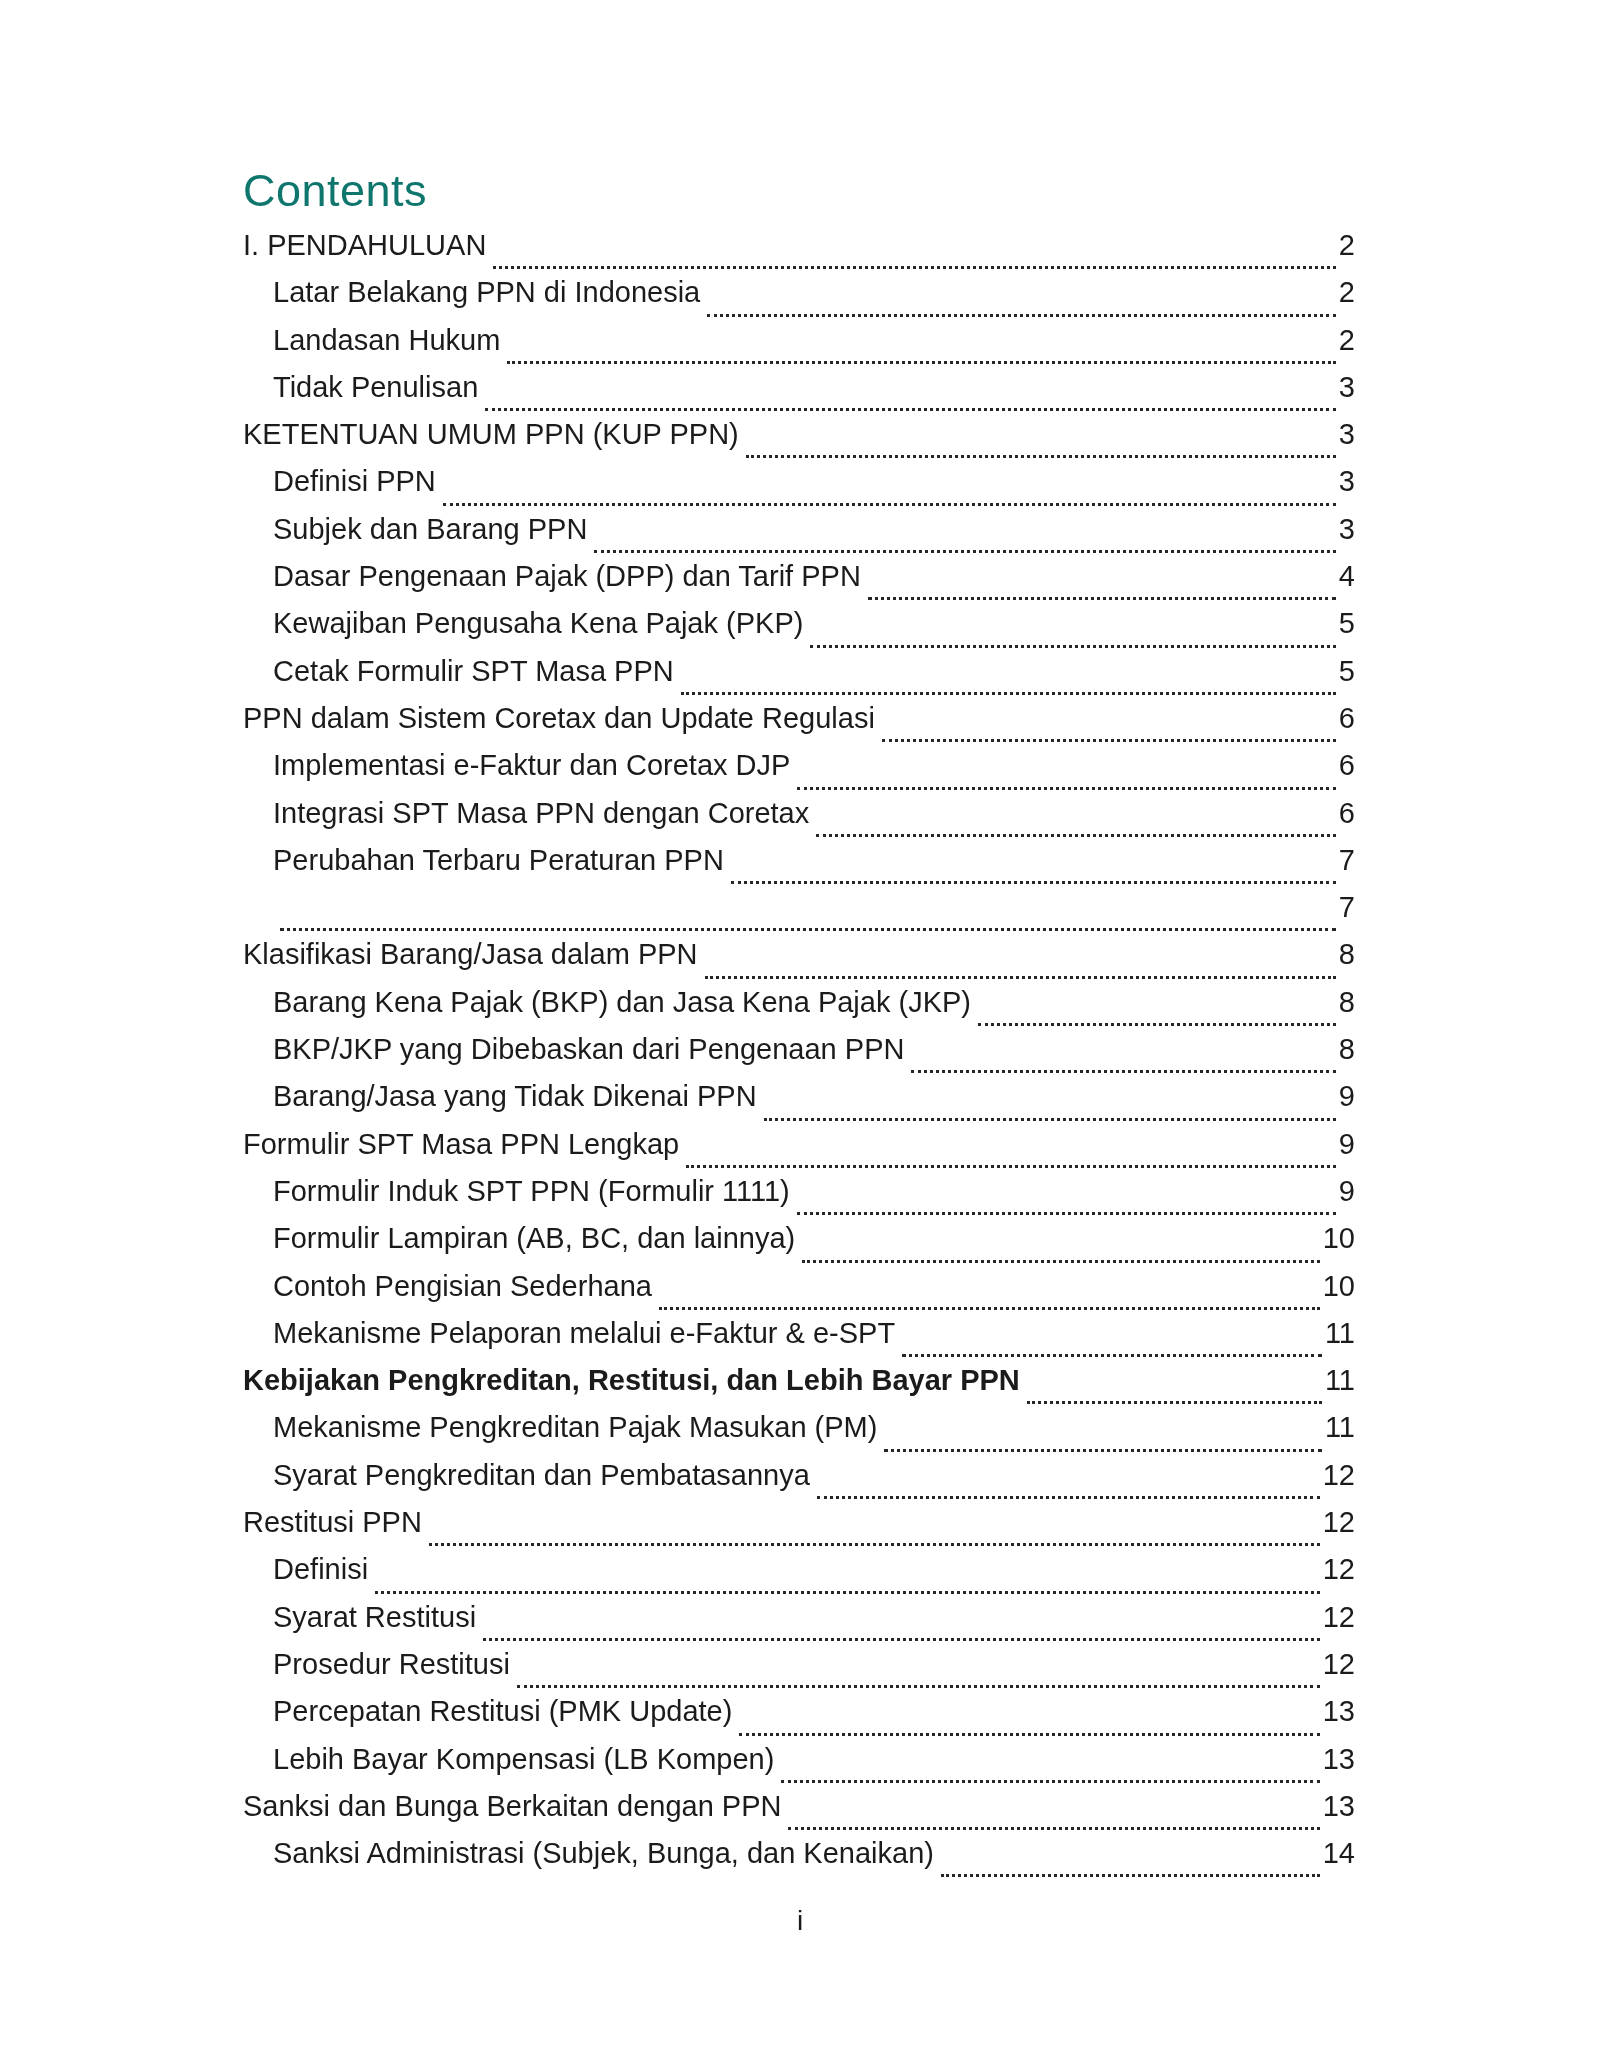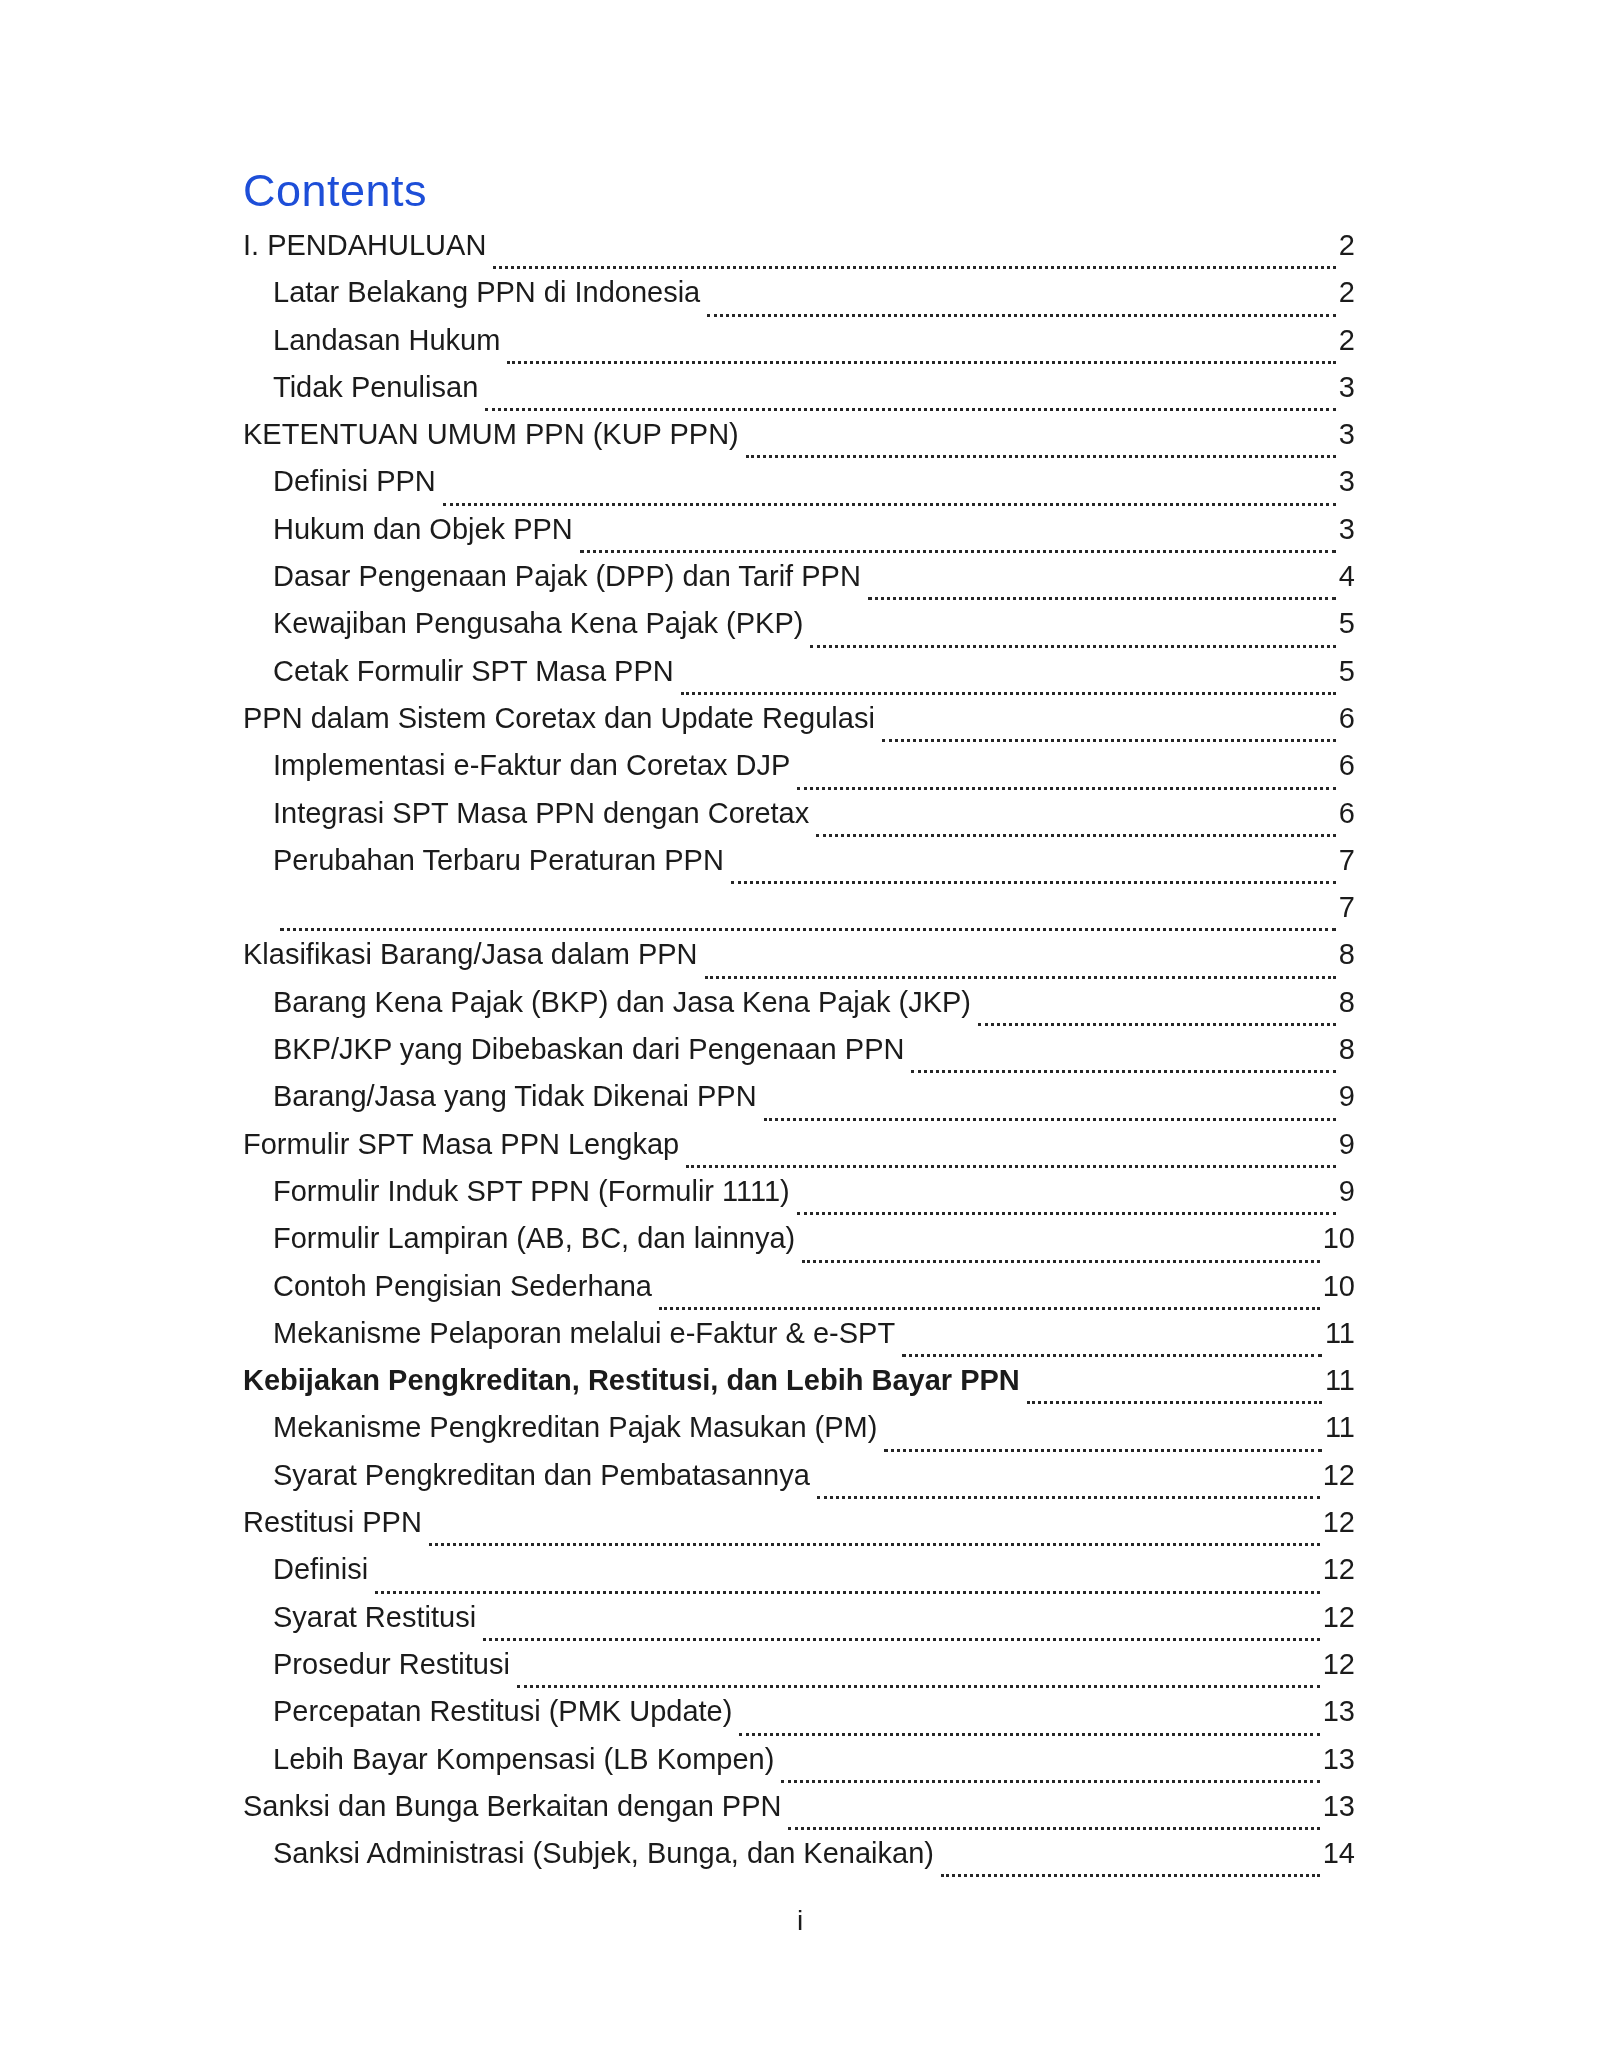--- a/index.html
+++ b/index.html
@@ -73,21 +73,21 @@
     text-align: center;
     font-size: 28px;
     line-height: 40px;
   }
 </style>
 </head>
 <body style="color: rgb(27, 27, 27);">
 
 <div class="page">
 
-  <div class="toc-heading" style="color: #1d4ed8;">Contents</div>
+  <div class="toc-heading" style="color: #0f766e;">Contents</div>
 
   <div class="toc" id="toc-list">
       <div class="toc-row level-1">
     <span class="toc-label">I. PENDAHULUAN</span>
     <span class="leader"></span>
     <span class="pagenum">2</span>
   </div>
       <div class="toc-row level-2">
     <span class="toc-label">Latar Belakang PPN di Indonesia</span>
     <span class="leader"></span>
@@ -107,21 +107,21 @@
     <span class="toc-label">KETENTUAN UMUM PPN (KUP PPN)</span>
     <span class="leader"></span>
     <span class="pagenum">3</span>
   </div>
       <div class="toc-row level-2">
     <span class="toc-label">Definisi PPN</span>
     <span class="leader"></span>
     <span class="pagenum">3</span>
   </div>
       <div class="toc-row level-2">
-    <span class="toc-label">Hukum dan Objek PPN</span>
+    <span class="toc-label">Subjek dan Barang PPN</span>
     <span class="leader"></span>
     <span class="pagenum">3</span>
   </div>
       <div class="toc-row level-2">
     <span class="toc-label">Dasar Pengenaan Pajak (DPP) dan Tarif PPN</span>
     <span class="leader"></span>
     <span class="pagenum">4</span>
   </div>
       <div class="toc-row level-2">
     <span class="toc-label">Kewajiban Pengusaha Kena Pajak (PKP)</span>

